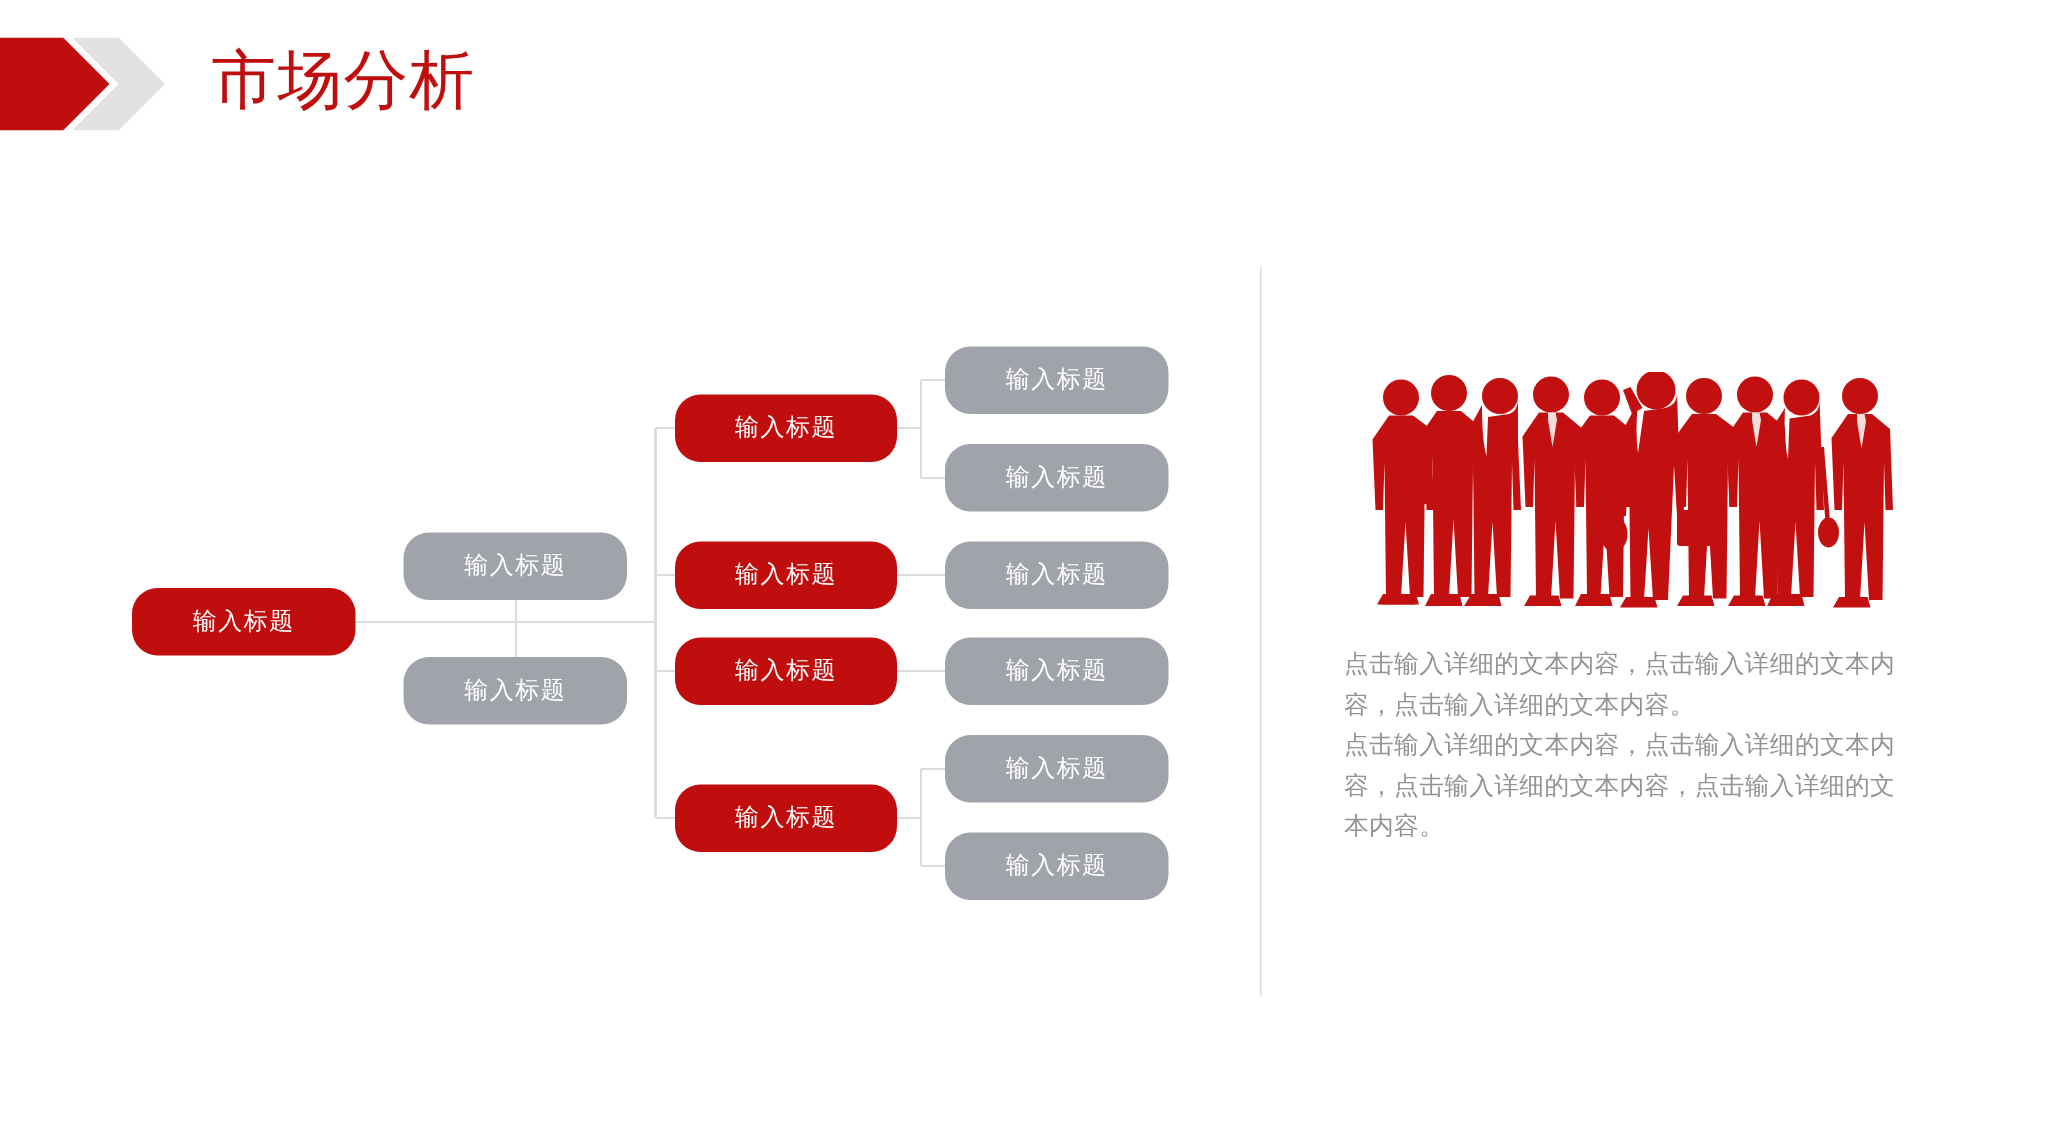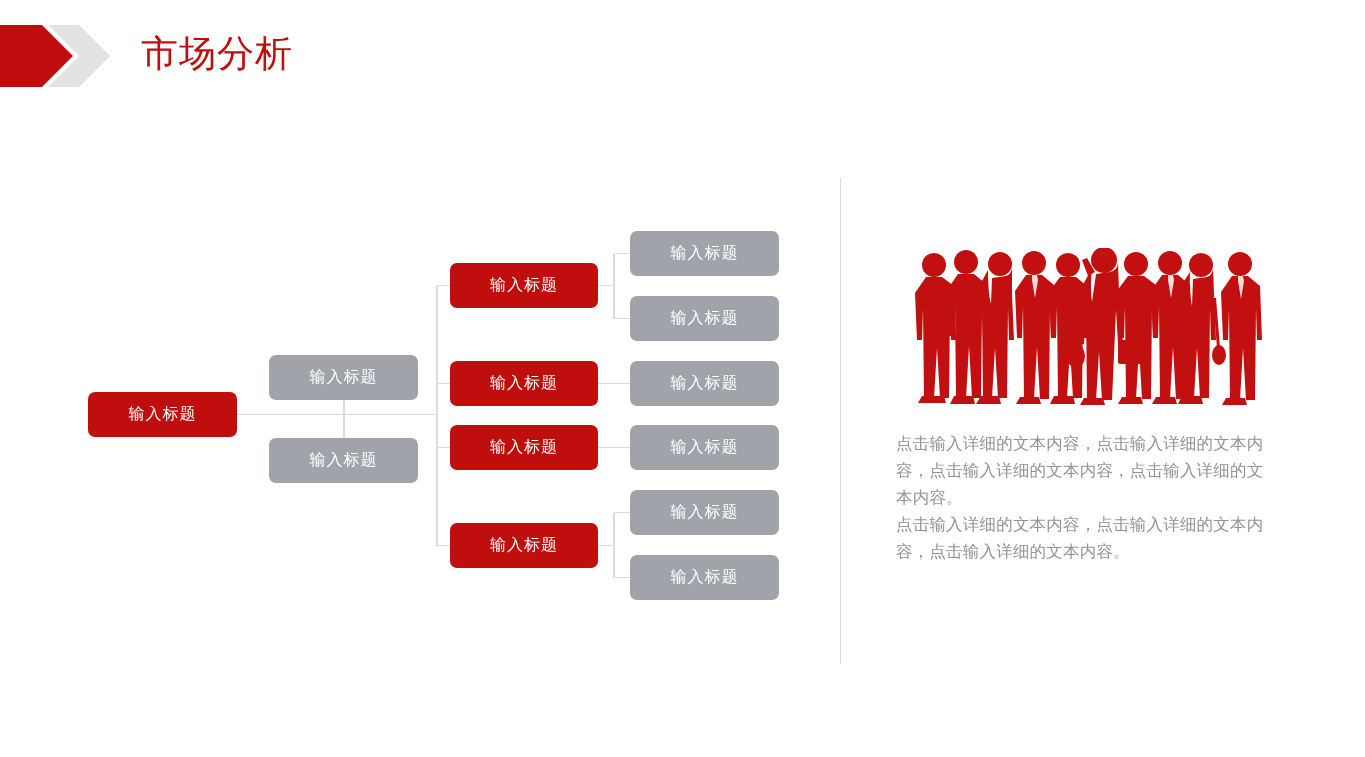--- a/index.html
+++ b/index.html
@@ -22,42 +22,42 @@
     width: 1365px; height: 110px;
   }
   #header-arrow-group {
     position: absolute;
     left: 0; top: 25px;
     width: 110px; height: 62px;
   }
   #page-title {
     position: absolute;
     left: 141px; top: 28px;
-    font-size: 37px;
+    font-size: 43px;
     line-height: 52px;
     color: #C00D0D;
     letter-spacing: 1px;
     white-space: nowrap;
   }
 
   
   #diagram {
     position: absolute;
     left: 0; top: 0;
     width: 840px; height: 757px;
   }
   #connectors {
     position: absolute;
     left: 0; top: 0;
     width: 840px; height: 757px;
   }
   .node {
     position: absolute;
     box-sizing: border-box;
-    border-radius: 7px;
+    border-radius: 17px;
     display: flex;
     align-items: center;
     justify-content: center;
     color: #ffffff;
     font-size: 16px;
     letter-spacing: 1px;
     user-select: none;
   }
   .node.red  { background: #C00D0D; }
   .node.gray { background: #A0A4AA; }
@@ -255,16 +255,16 @@
 
         <circle cx="344" cy="16" r="12"></circle>
         <path d="M336 28 L352 28 L364 38 L366 92 L361 92 L360 60 L359 152 L350 152 L347 100 L344 152 L334 152 L333 60 L332 92 L327 92 L325 44 Z"></path>
         <path d="M342 28 L347 28 L348 33 L345 51 L342 33 Z" fill="#ffffff" opacity="0.85"></path>
         <path d="M330 150 L349 150 L351 157 L326 157 Z"></path>
       </g>
     </svg>
   </div>
 
 
+  <p class="panel-paragraph">点击输入详细的文本内容，点击输入详细的文本内容，点击输入详细的文本内容。</p>
+
   <p class="panel-paragraph">点击输入详细的文本内容，点击输入详细的文本内容，点击输入详细的文本内容，点击输入详细的文本内容。</p>
-
-  <p class="panel-paragraph">点击输入详细的文本内容，点击输入详细的文本内容，点击输入详细的文本内容。</p>
 </div>
 
 </body></html>

